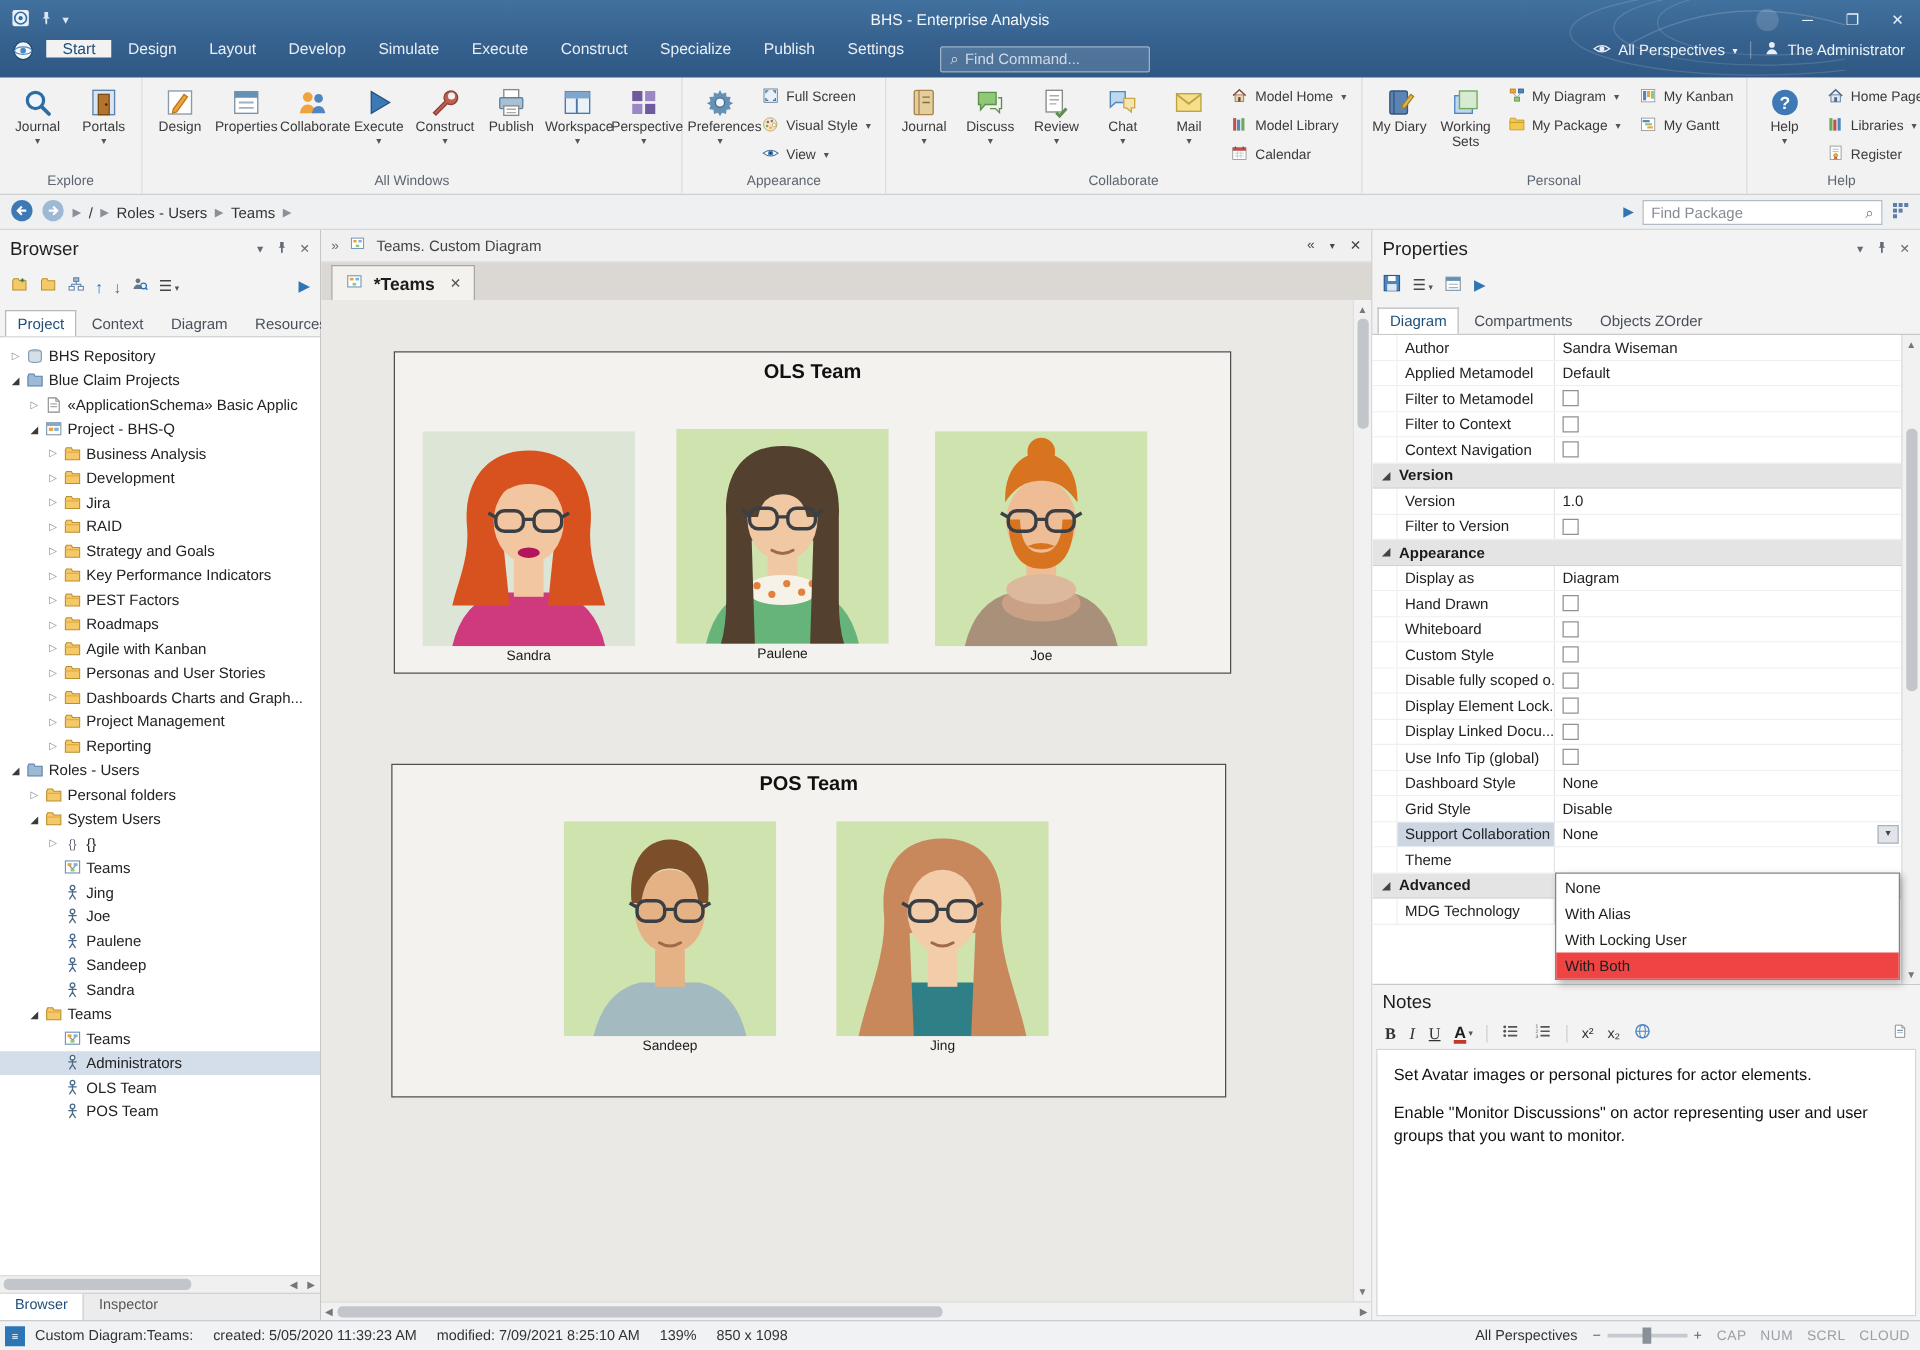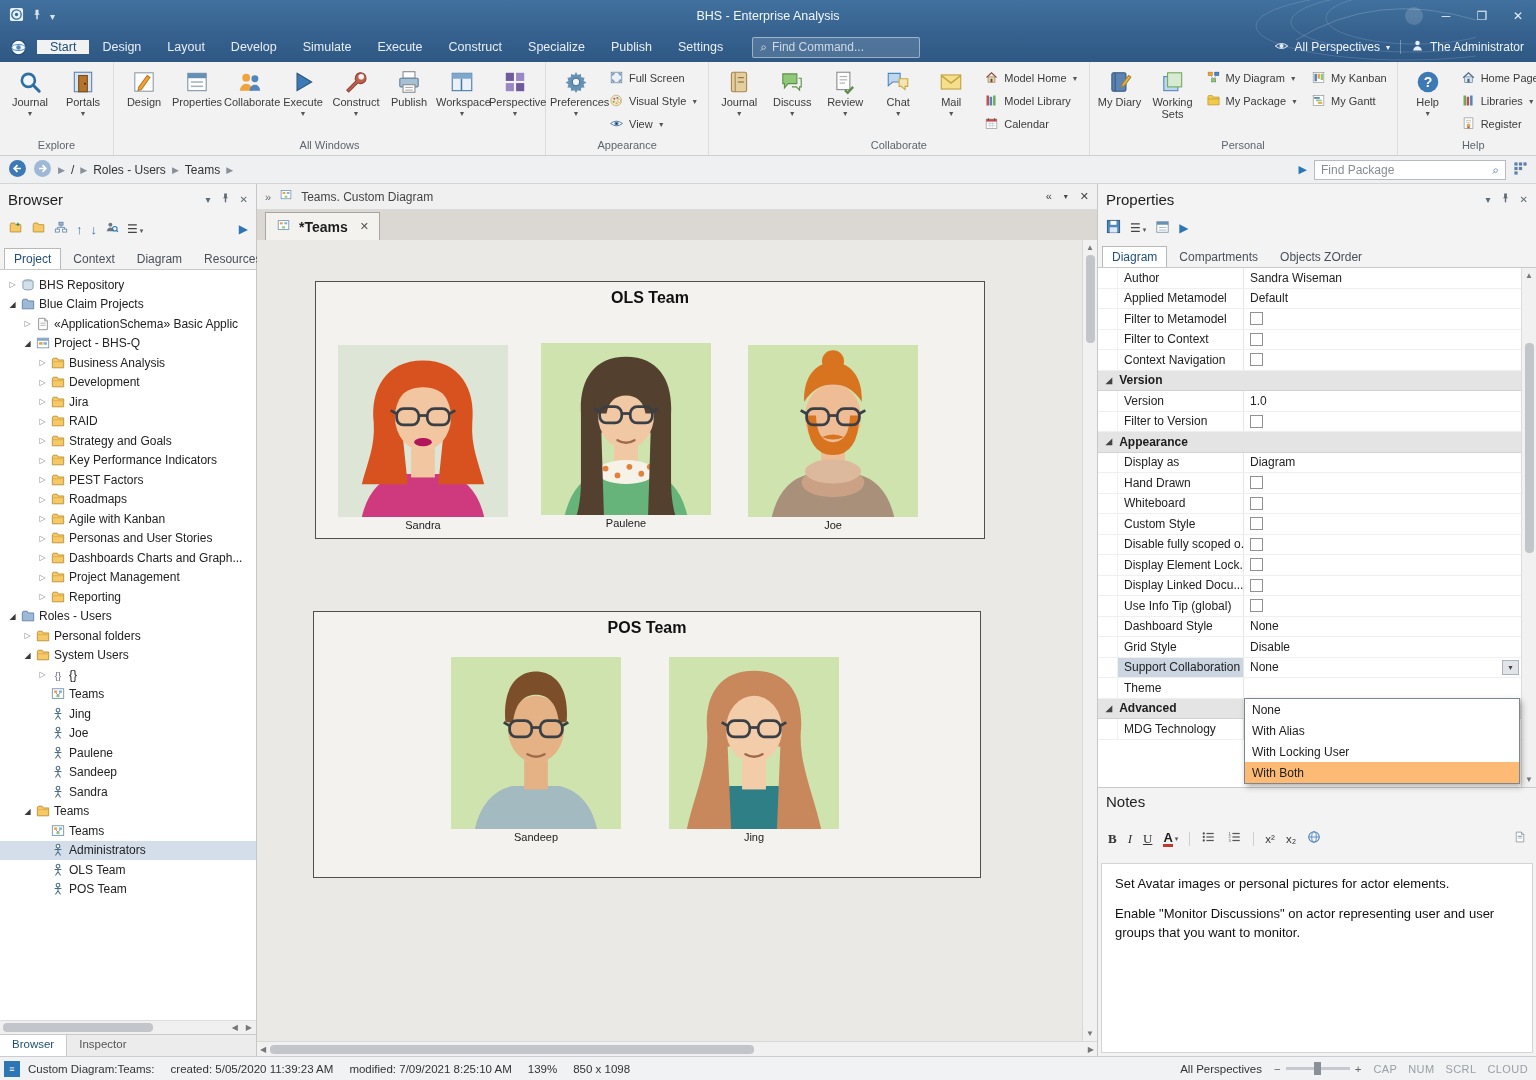--- a/index.html
+++ b/index.html
@@ -9,21 +9,21 @@
 
 
 .header{position:relative;background:linear-gradient(180deg,#41719f 0%,#36618e 55%,#2f5884 100%);}
 .swirl{position:absolute;right:60px;top:0;pointer-events:none;}
 .titlebar{height:32px;display:flex;align-items:center;position:relative;color:#fff;}
 .qat{display:flex;align-items:center;gap:7px;padding-left:9px;z-index:2;}
 .qat .g{color:#dce6f0;font-size:10px;}
 .win-title{position:absolute;left:0;right:0;text-align:center;font-size:12.5px;color:#f2f6fa;}
 .winbtns{margin-left:auto;display:flex;z-index:2;}
 .winbtns span{width:36px;height:32px;display:flex;align-items:center;justify-content:center;font-size:12px;color:#eaf0f6;}
-.tabbar{height:30px;display:flex;align-items:center;color:#e8eef5;position:relative;}
+.tabbar{height:30px;display:flex;align-items:flex-start;color:#e8eef5;position:relative;}
 .ea-logo{display:flex;align-items:center;padding:0 10px 0 10px;}
 .mtabs{display:flex;align-items:stretch;}
 .mtab{padding:0 13px;display:flex;align-items:center;font-size:12.5px;color:#e8eef5;}
 .mtab.active{background:#f2f2f2;color:#1f4e79;}
 .findcmd{align-self:center;margin-left:16px;width:168px;height:21px;border:1px solid rgba(255,255,255,.45);background:rgba(255,255,255,.14);border-radius:2px;display:flex;align-items:center;gap:5px;padding:0 7px;color:#cfdae6;font-size:12px;}
 .tabbar-right{margin-left:auto;display:flex;align-items:center;gap:6px;padding-right:12px;font-size:12px;color:#eef3f8;z-index:2;}
 .tb-sep{width:1px;height:14px;background:rgba(255,255,255,.3);margin:0 4px;}
 
 
 .ribbon{height:94px;background:#f2f2f2;border-bottom:1px solid #cfcfcf;display:flex;align-items:stretch;overflow:hidden;}
@@ -104,24 +104,24 @@
 .plabel{width:126px;flex:0 0 126px;display:flex;align-items:center;padding-left:6px;color:#222;border-right:1px solid #e6e6e6;overflow:hidden;white-space:nowrap;}
 .pvalue{flex:1;display:flex;align-items:center;padding-left:6px;position:relative;overflow:hidden;white-space:nowrap;}
 .prow.selrow .plabel{background:#cbd6e2;}
 .psec{height:20.5px;background:#e4e4e4;border-bottom:1px solid #d2d2d2;display:flex;align-items:center;font-weight:bold;color:#1c1c1c;padding-left:8px;gap:7px;}
 .psec .sarrow{font-size:8px;color:#444;}
 .checkbox{width:13px;height:13px;border:1px solid #919191;background:#fff;}
 .combo-btn{position:absolute;right:2px;top:2px;bottom:2px;width:17px;background:#e1e5ea;border:1px solid #aab2bc;display:flex;align-items:center;justify-content:center;font-size:7px;color:#444;}
 .pvscroll{width:15px;background:#f1f1f1;border-left:1px solid #dcdcdc;display:flex;flex-direction:column;align-items:center;font-size:8px;color:#777;}
 .dropdown{position:absolute;left:146px;top:514px;width:276px;background:#fff;border:1px solid #7e868e;box-shadow:2px 3px 6px rgba(0,0,0,.3);z-index:60;font-size:12px;}
 .dropdown .opt{height:21px;display:flex;align-items:center;padding:0 7px;color:#1c1c1c;}
-.dropdown .opt.hl{background:#fdba74;}
-
-
-.notes{flex:1;display:flex;flex-direction:column;background:#f3f3f3;min-height:0;gap:12px;}
+.dropdown .opt.hl{background:#ef4444;}
+
+
+.notes{flex:1;display:flex;flex-direction:column;background:#f3f3f3;min-height:0;}
 .notes-toolbar{height:25px;display:flex;align-items:center;gap:11px;padding:0 10px;color:#333;}
 .nt-btn{font-size:13px;color:#333;display:flex;align-items:center;}
 .nt-b{font-weight:bold;font-family:"Liberation Serif",serif;}
 .nt-i{font-style:italic;font-family:"Liberation Serif",serif;}
 .nt-u{text-decoration:underline;font-family:"Liberation Serif",serif;}
 .nt-a{color:#1c1c1c;border-bottom:3px solid #c0392b;line-height:1;font-weight:bold;}
 .nt-sep{width:1px;height:14px;background:#cfcfcf;}
 .notes-body{flex:1;background:#fff;border:1px solid #d5d5d5;margin:0 3px 3px 3px;padding:10px 13px;font-size:13px;line-height:1.5;color:#111;overflow:hidden;}
 .notes-body p{margin-bottom:10px;}
 

